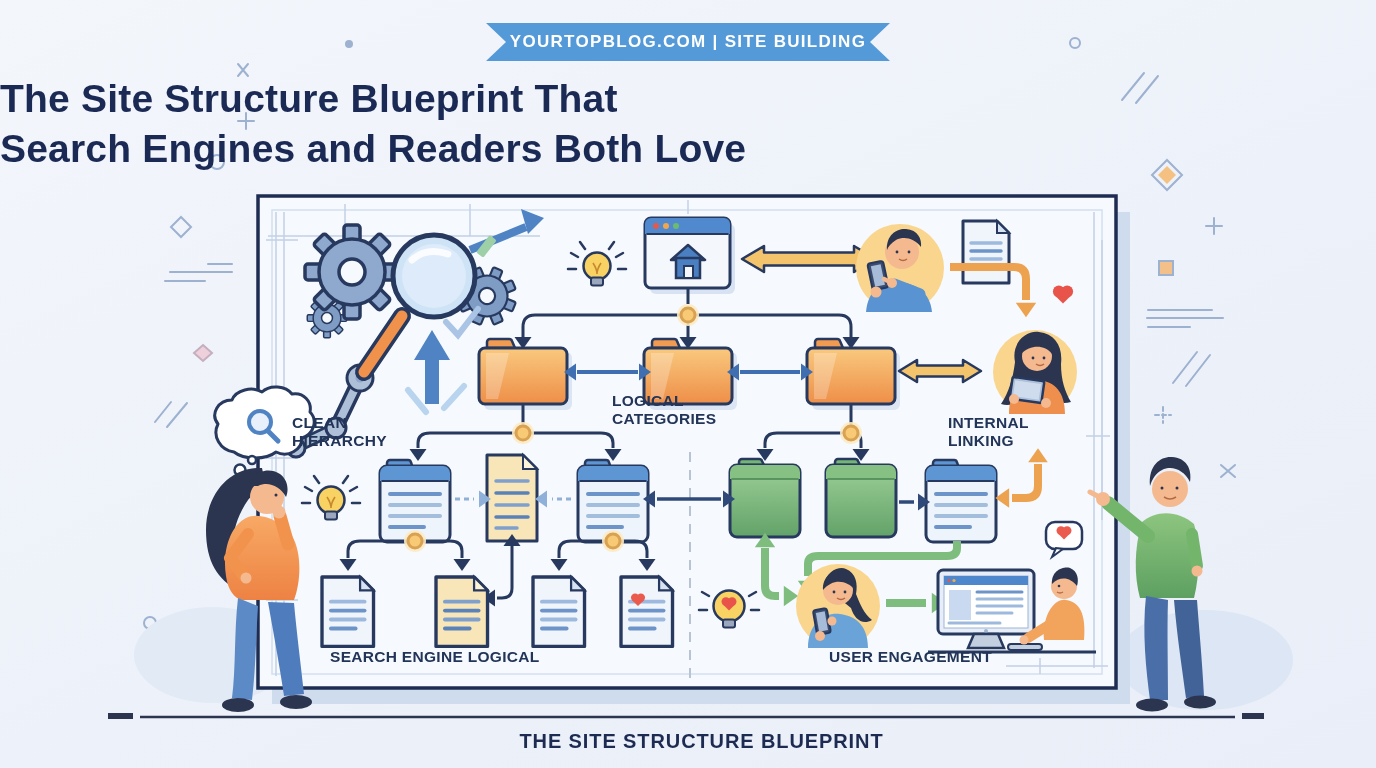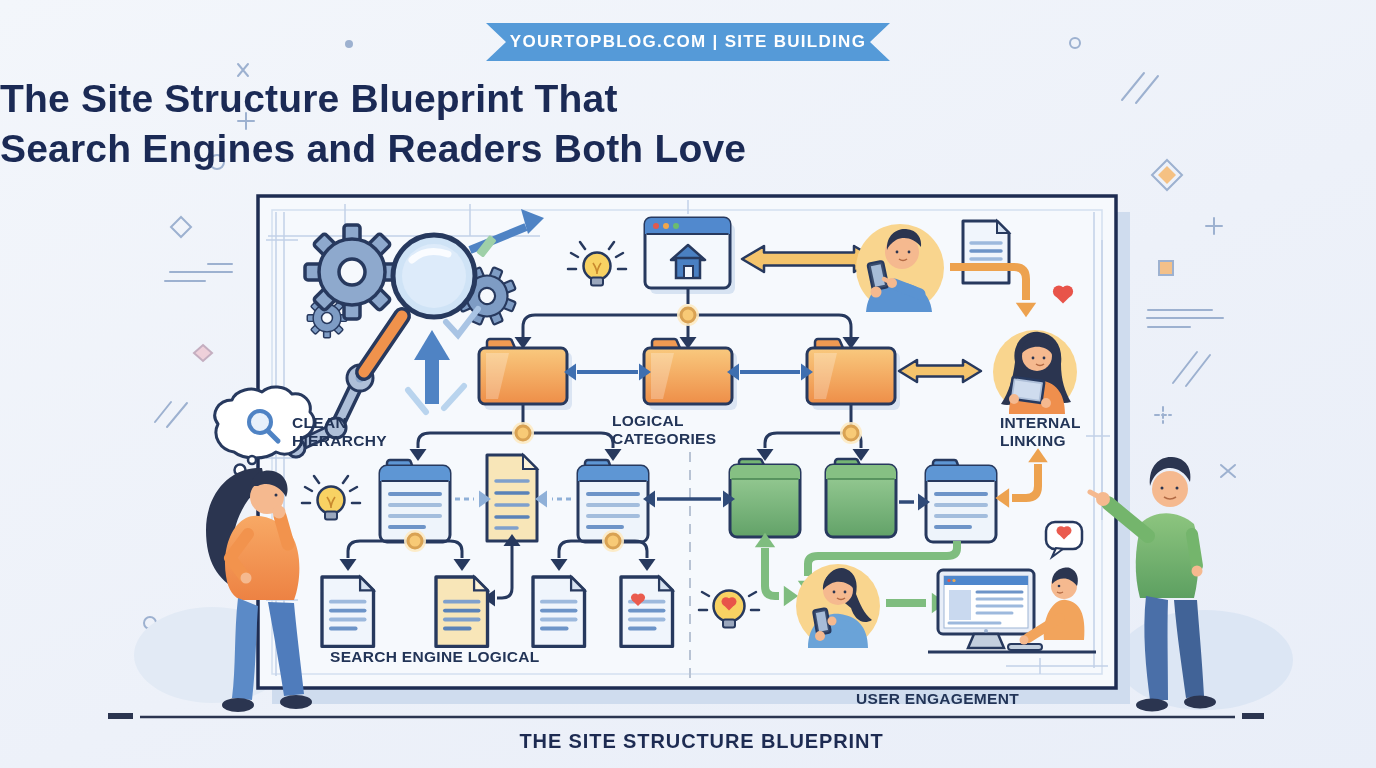--- a/index.html
+++ b/index.html
@@ -19,24 +19,24 @@
   }
   .title{
     position:absolute; left:0; right:0; top:74px; 
     color:#1b2a55; font-size:39px; font-weight:800; line-height:1.27; letter-spacing:.2px;
   }
   .plabel{
     position:absolute; color:#223457;
     font-weight:800; font-size:15.5px; line-height:1.18; letter-spacing:.3px;
   }
   #lbl-ch{left:292px; top:414px; width:120px;}
-  #lbl-lc{left:612px; top:412px; width:156px;}
-  #lbl-il{left:1000px; top:414px; width:130px;}
+  #lbl-lc{left:612px; top:392px; width:156px;}
+  #lbl-il{left:948px; top:414px; width:130px;}
   #lbl-ser{left:330px; top:648px; width:242px; white-space:nowrap;}
-  #lbl-ue{left:856px; top:648px; width:200px; white-space:nowrap;margin-top:42px;}
+  #lbl-ue{left:829px; top:648px; width:200px; white-space:nowrap;}
   .caption{
     position:absolute; left:0; right:0; top:730px; text-align:center;
     color:#1d2b52; font-size:20px; font-weight:800; letter-spacing:.9px;
   }
 </style>
 </head>
 <body>
 
 <div class="stage">
 

